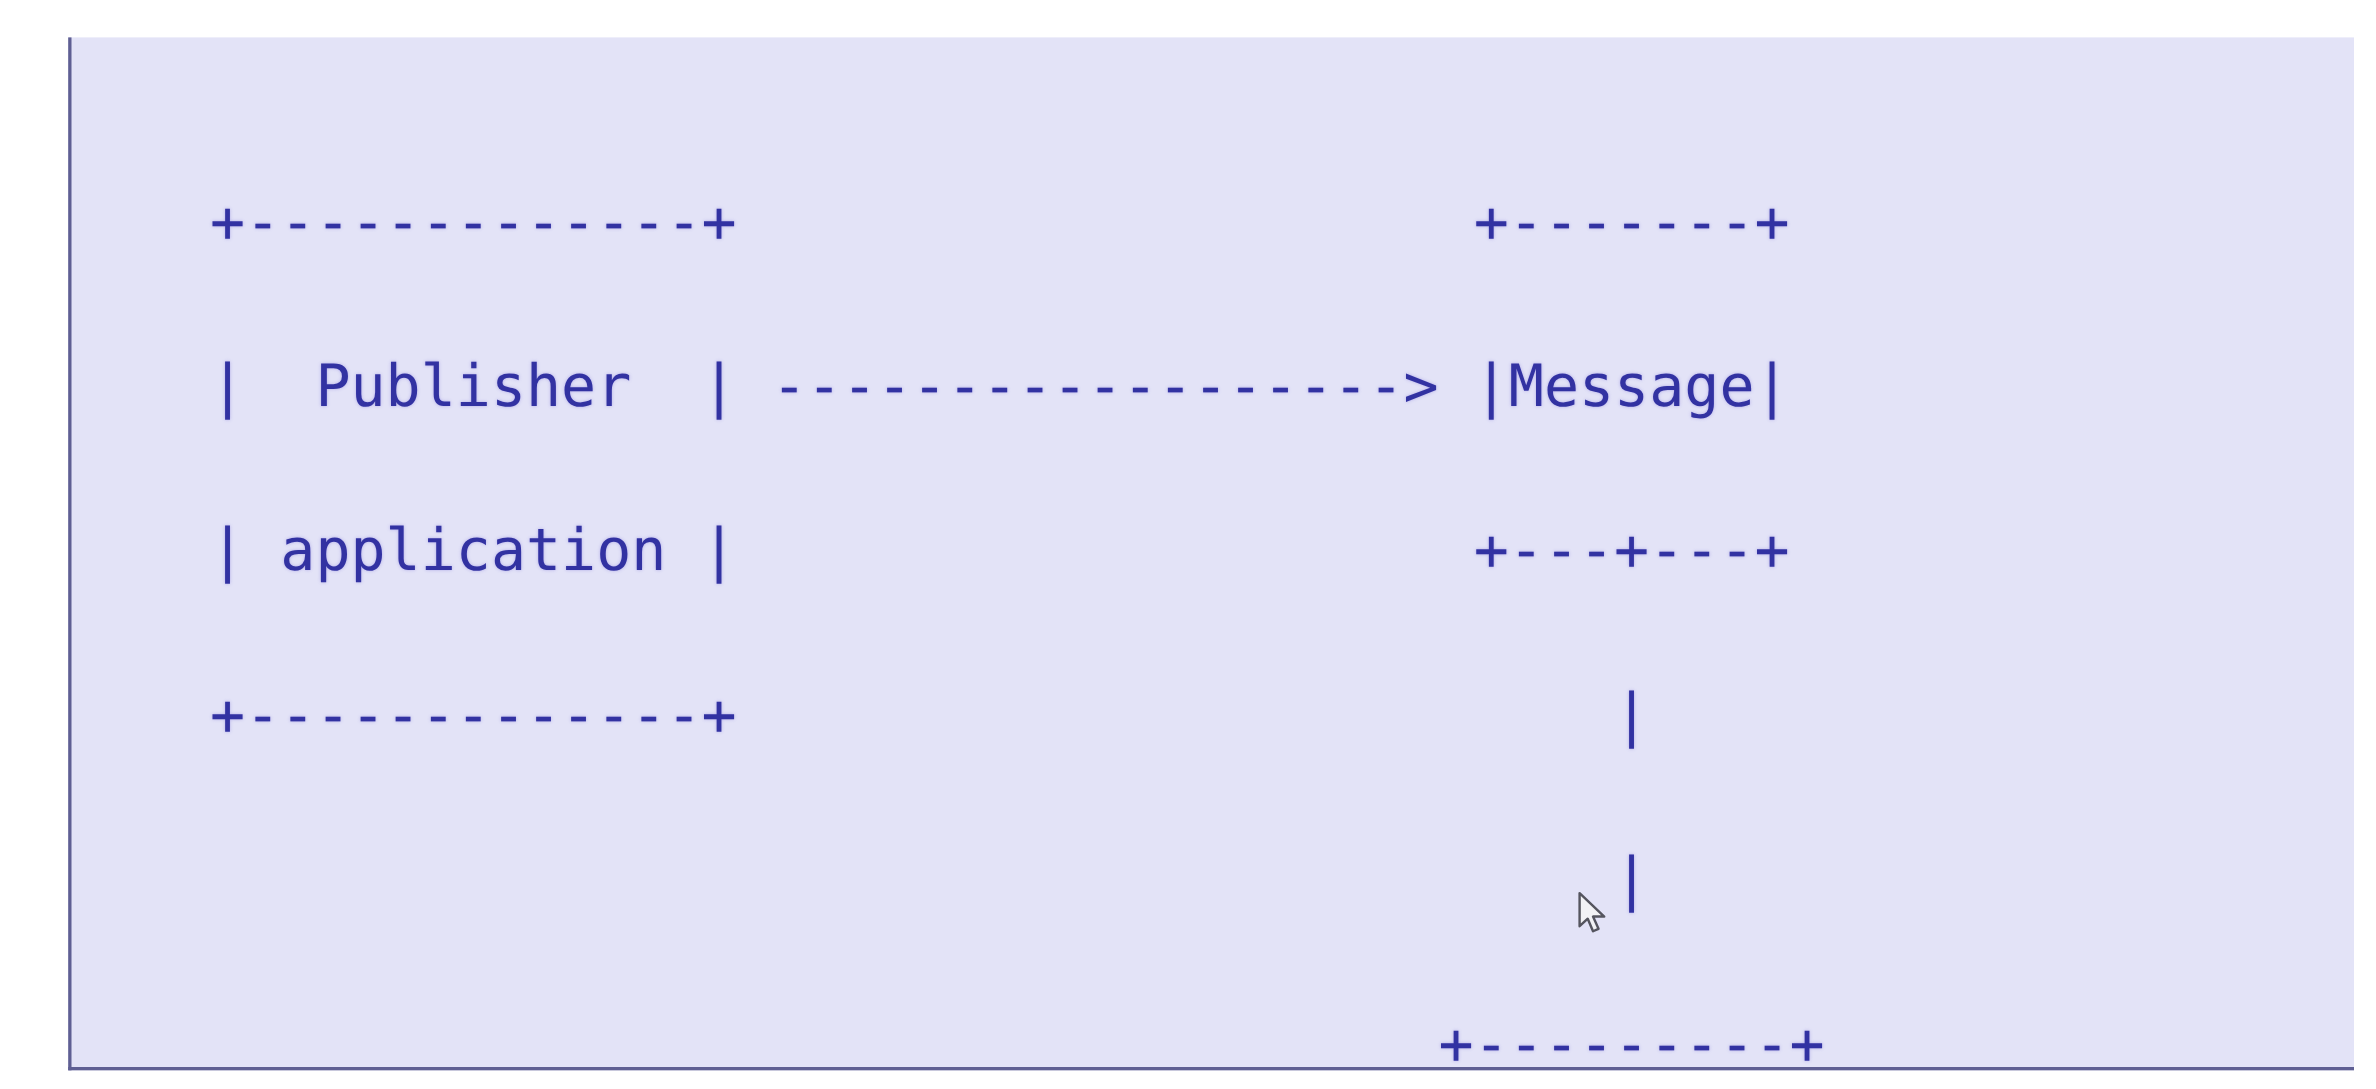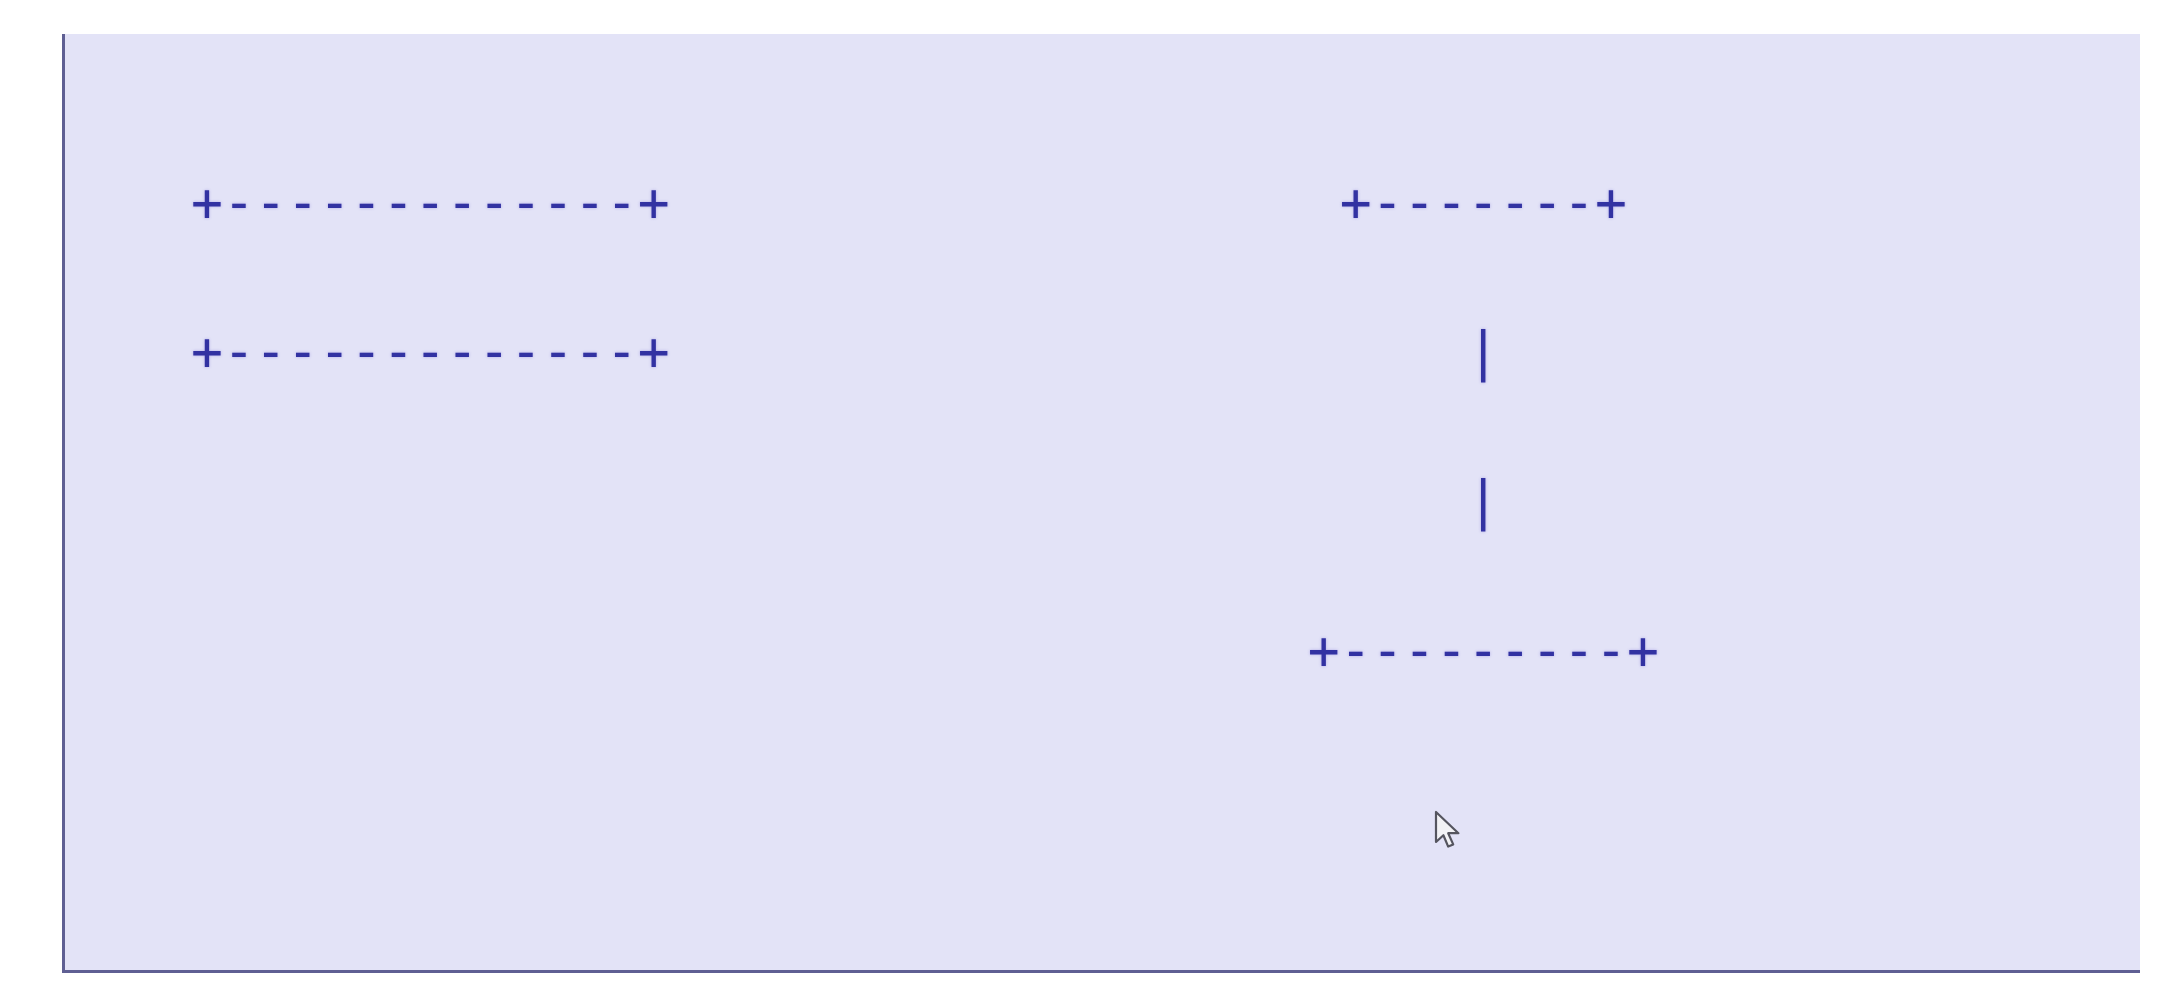--- a/index.html
+++ b/index.html
@@ -34,20 +34,22 @@
 </style>
 </head>
 <body>
 
 <div class="page">
   <section class="panel">
   </section>
 
   <div class="ascii">
     <div class="ascii-line">+-------------+                     +-------+</div>
+    <div class="ascii-line">|  Publisher  | ------------------&gt; |Message|</div>
+    <div class="ascii-line">| application |                     +---+---+</div>
     <div class="ascii-line">+-------------+                         |</div>
     <div class="ascii-line">                                        |</div>
     <div class="ascii-line">                                   +---------+</div>
     
     
     
     
     
     
     

